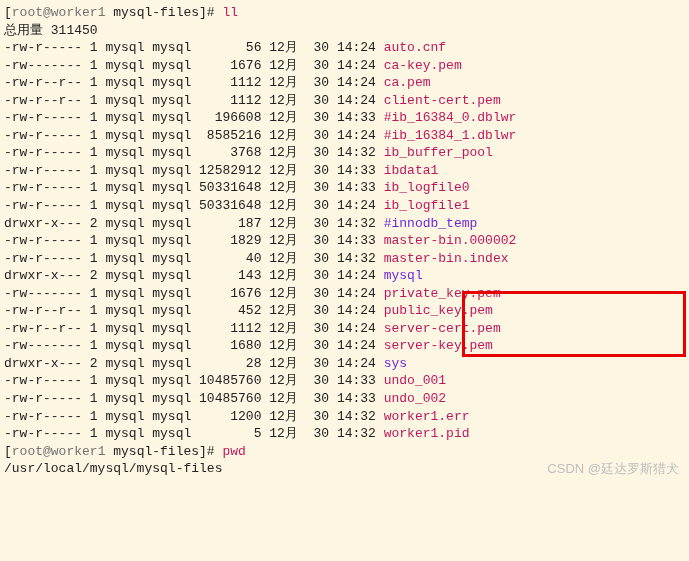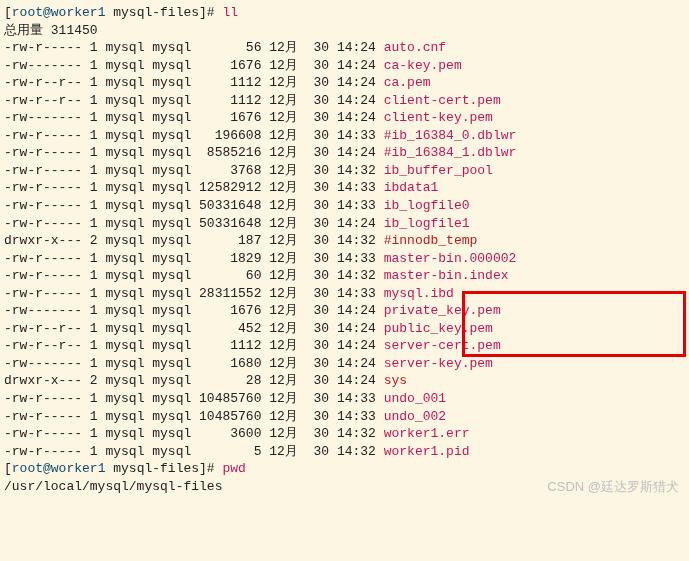--- a/index.html
+++ b/index.html
@@ -10,25 +10,25 @@
       font-size: 13px;
       line-height: 1.35;
       width: 689px;
       box-sizing: border-box;
       position: relative;
     }
     .line {
       white-space: pre;
       color: #222;
     }
-    .user-host { color: #0c4a6e; }
+    .user-host { color: #737373; }
     .cmd { color: #be185d; }
     .black { color: #222; }
     .file { color: #be185d; }
-    .dirent { color: #b91c1c; margin-top: 28px; }
+    .dirent { color: #6d28d9; margin-top: 28px; }
     .highlight-box {
       position: absolute;
       border: 3px solid #e60000;
       left: 462px;
       top: 291px;
       width: 218px;
       height: 60px;
       pointer-events: none;
     }
     .watermark {
@@ -43,39 +43,38 @@
 </head>
 <body>
 
 <div id="terminal">
     <div class="line"><span class="black">[</span><span class="user-host">root@worker1</span><span class="black"> mysql-files</span><span class="black">]# </span><span class="cmd">ll</span></div>
     <div class="line"><span class="black">总用量 311450</span></div>
     <div class="line"><span class="black">-rw-r-----</span><span class="black"> 1 </span><span class="black">mysql </span><span class="black">mysql</span><span class="black">       56 </span><span class="black">12月</span><span class="black">  30 </span><span class="black">14:24 </span><span class="file">auto.cnf</span></div>
     <div class="line"><span class="black">-rw-------</span><span class="black"> 1 </span><span class="black">mysql </span><span class="black">mysql</span><span class="black">     1676 </span><span class="black">12月</span><span class="black">  30 </span><span class="black">14:24 </span><span class="file">ca-key.pem</span></div>
     <div class="line"><span class="black">-rw-r--r--</span><span class="black"> 1 </span><span class="black">mysql </span><span class="black">mysql</span><span class="black">     1112 </span><span class="black">12月</span><span class="black">  30 </span><span class="black">14:24 </span><span class="file">ca.pem</span></div>
     <div class="line"><span class="black">-rw-r--r--</span><span class="black"> 1 </span><span class="black">mysql </span><span class="black">mysql</span><span class="black">     1112 </span><span class="black">12月</span><span class="black">  30 </span><span class="black">14:24 </span><span class="file">client-cert.pem</span></div>
-    <div class="line"><span class="black">-rw-------</span><span class="black"> 1 </span><span class="black">mysql </span><span class="black">mysql</span><span class="black">     1676 </span><span class="black">12月</span><span class="black">  30 </span><span class="black">14:24 </span><span class="file">client-key.pem</span></div>
     <div class="line"><span class="black">-rw-r-----</span><span class="black"> 1 </span><span class="black">mysql </span><span class="black">mysql</span><span class="black">   196608 </span><span class="black">12月</span><span class="black">  30 </span><span class="black">14:33 </span><span class="file">#ib_16384_0.dblwr</span></div>
     <div class="line"><span class="black">-rw-r-----</span><span class="black"> 1 </span><span class="black">mysql </span><span class="black">mysql</span><span class="black">  8585216 </span><span class="black">12月</span><span class="black">  30 </span><span class="black">14:24 </span><span class="file">#ib_16384_1.dblwr</span></div>
     <div class="line"><span class="black">-rw-r-----</span><span class="black"> 1 </span><span class="black">mysql </span><span class="black">mysql</span><span class="black">     3768 </span><span class="black">12月</span><span class="black">  30 </span><span class="black">14:32 </span><span class="file">ib_buffer_pool</span></div>
     <div class="line"><span class="black">-rw-r-----</span><span class="black"> 1 </span><span class="black">mysql </span><span class="black">mysql</span><span class="black"> 12582912 </span><span class="black">12月</span><span class="black">  30 </span><span class="black">14:33 </span><span class="file">ibdata1</span></div>
     <div class="line"><span class="black">-rw-r-----</span><span class="black"> 1 </span><span class="black">mysql </span><span class="black">mysql</span><span class="black"> 50331648 </span><span class="black">12月</span><span class="black">  30 </span><span class="black">14:33 </span><span class="file">ib_logfile0</span></div>
     <div class="line"><span class="black">-rw-r-----</span><span class="black"> 1 </span><span class="black">mysql </span><span class="black">mysql</span><span class="black"> 50331648 </span><span class="black">12月</span><span class="black">  30 </span><span class="black">14:24 </span><span class="file">ib_logfile1</span></div>
     <div class="line"><span class="black">drwxr-x---</span><span class="black"> 2 </span><span class="black">mysql </span><span class="black">mysql</span><span class="black">      187 </span><span class="black">12月</span><span class="black">  30 </span><span class="black">14:32 </span><span class="dirent">#innodb_temp</span></div>
     <div class="line"><span class="black">-rw-r-----</span><span class="black"> 1 </span><span class="black">mysql </span><span class="black">mysql</span><span class="black">     1829 </span><span class="black">12月</span><span class="black">  30 </span><span class="black">14:33 </span><span class="file">master-bin.000002</span></div>
-    <div class="line"><span class="black">-rw-r-----</span><span class="black"> 1 </span><span class="black">mysql </span><span class="black">mysql</span><span class="black">       60 </span><span class="black">12月</span><span class="black">  30 </span><span class="black">14:32 </span><span class="file">master-bin.index</span></div>
-    <div class="line"><span class="black">-rw-r-----</span><span class="black"> 1 </span><span class="black">mysql </span><span class="black">mysql</span><span class="black"> 28311552 </span><span class="black">12月</span><span class="black">  30 </span><span class="black">14:33 </span><span class="file">mysql.ibd</span></div>
+    <div class="line"><span class="black">-rw-r-----</span><span class="black"> 1 </span><span class="black">mysql </span><span class="black">mysql</span><span class="black">       40 </span><span class="black">12月</span><span class="black">  30 </span><span class="black">14:32 </span><span class="file">master-bin.index</span></div>
+    <div class="line"><span class="black">drwxr-x---</span><span class="black"> 2 </span><span class="black">mysql </span><span class="black">mysql</span><span class="black">      143 </span><span class="black">12月</span><span class="black">  30 </span><span class="black">14:24 </span><span class="dirent">mysql</span></div>
     <div class="line"><span class="black">-rw-------</span><span class="black"> 1 </span><span class="black">mysql </span><span class="black">mysql</span><span class="black">     1676 </span><span class="black">12月</span><span class="black">  30 </span><span class="black">14:24 </span><span class="file">private_key.pem</span></div>
     <div class="line"><span class="black">-rw-r--r--</span><span class="black"> 1 </span><span class="black">mysql </span><span class="black">mysql</span><span class="black">      452 </span><span class="black">12月</span><span class="black">  30 </span><span class="black">14:24 </span><span class="file">public_key.pem</span></div>
     <div class="line"><span class="black">-rw-r--r--</span><span class="black"> 1 </span><span class="black">mysql </span><span class="black">mysql</span><span class="black">     1112 </span><span class="black">12月</span><span class="black">  30 </span><span class="black">14:24 </span><span class="file">server-cert.pem</span></div>
     <div class="line"><span class="black">-rw-------</span><span class="black"> 1 </span><span class="black">mysql </span><span class="black">mysql</span><span class="black">     1680 </span><span class="black">12月</span><span class="black">  30 </span><span class="black">14:24 </span><span class="file">server-key.pem</span></div>
     <div class="line"><span class="black">drwxr-x---</span><span class="black"> 2 </span><span class="black">mysql </span><span class="black">mysql</span><span class="black">       28 </span><span class="black">12月</span><span class="black">  30 </span><span class="black">14:24 </span><span class="dirent">sys</span></div>
     <div class="line"><span class="black">-rw-r-----</span><span class="black"> 1 </span><span class="black">mysql </span><span class="black">mysql</span><span class="black"> 10485760 </span><span class="black">12月</span><span class="black">  30 </span><span class="black">14:33 </span><span class="file">undo_001</span></div>
     <div class="line"><span class="black">-rw-r-----</span><span class="black"> 1 </span><span class="black">mysql </span><span class="black">mysql</span><span class="black"> 10485760 </span><span class="black">12月</span><span class="black">  30 </span><span class="black">14:33 </span><span class="file">undo_002</span></div>
-    <div class="line"><span class="black">-rw-r-----</span><span class="black"> 1 </span><span class="black">mysql </span><span class="black">mysql</span><span class="black">     3600 </span><span class="black">12月</span><span class="black">  30 </span><span class="black">14:32 </span><span class="file">worker1.err</span></div>
+    <div class="line"><span class="black">-rw-r-----</span><span class="black"> 1 </span><span class="black">mysql </span><span class="black">mysql</span><span class="black">     1200 </span><span class="black">12月</span><span class="black">  30 </span><span class="black">14:32 </span><span class="file">worker1.err</span></div>
     <div class="line"><span class="black">-rw-r-----</span><span class="black"> 1 </span><span class="black">mysql </span><span class="black">mysql</span><span class="black">        5 </span><span class="black">12月</span><span class="black">  30 </span><span class="black">14:32 </span><span class="file">worker1.pid</span></div>
     <div class="line"><span class="black">[</span><span class="user-host">root@worker1</span><span class="black"> mysql-files</span><span class="black">]# </span><span class="cmd">pwd</span></div>
     <div class="line"><span class="black">/usr/local/mysql/mysql-files</span></div>
   </div>
 
 <div class="highlight-box"></div>
 
 <div class="watermark">CSDN @廷达罗斯猎犬</div>
 
 </body></html>

